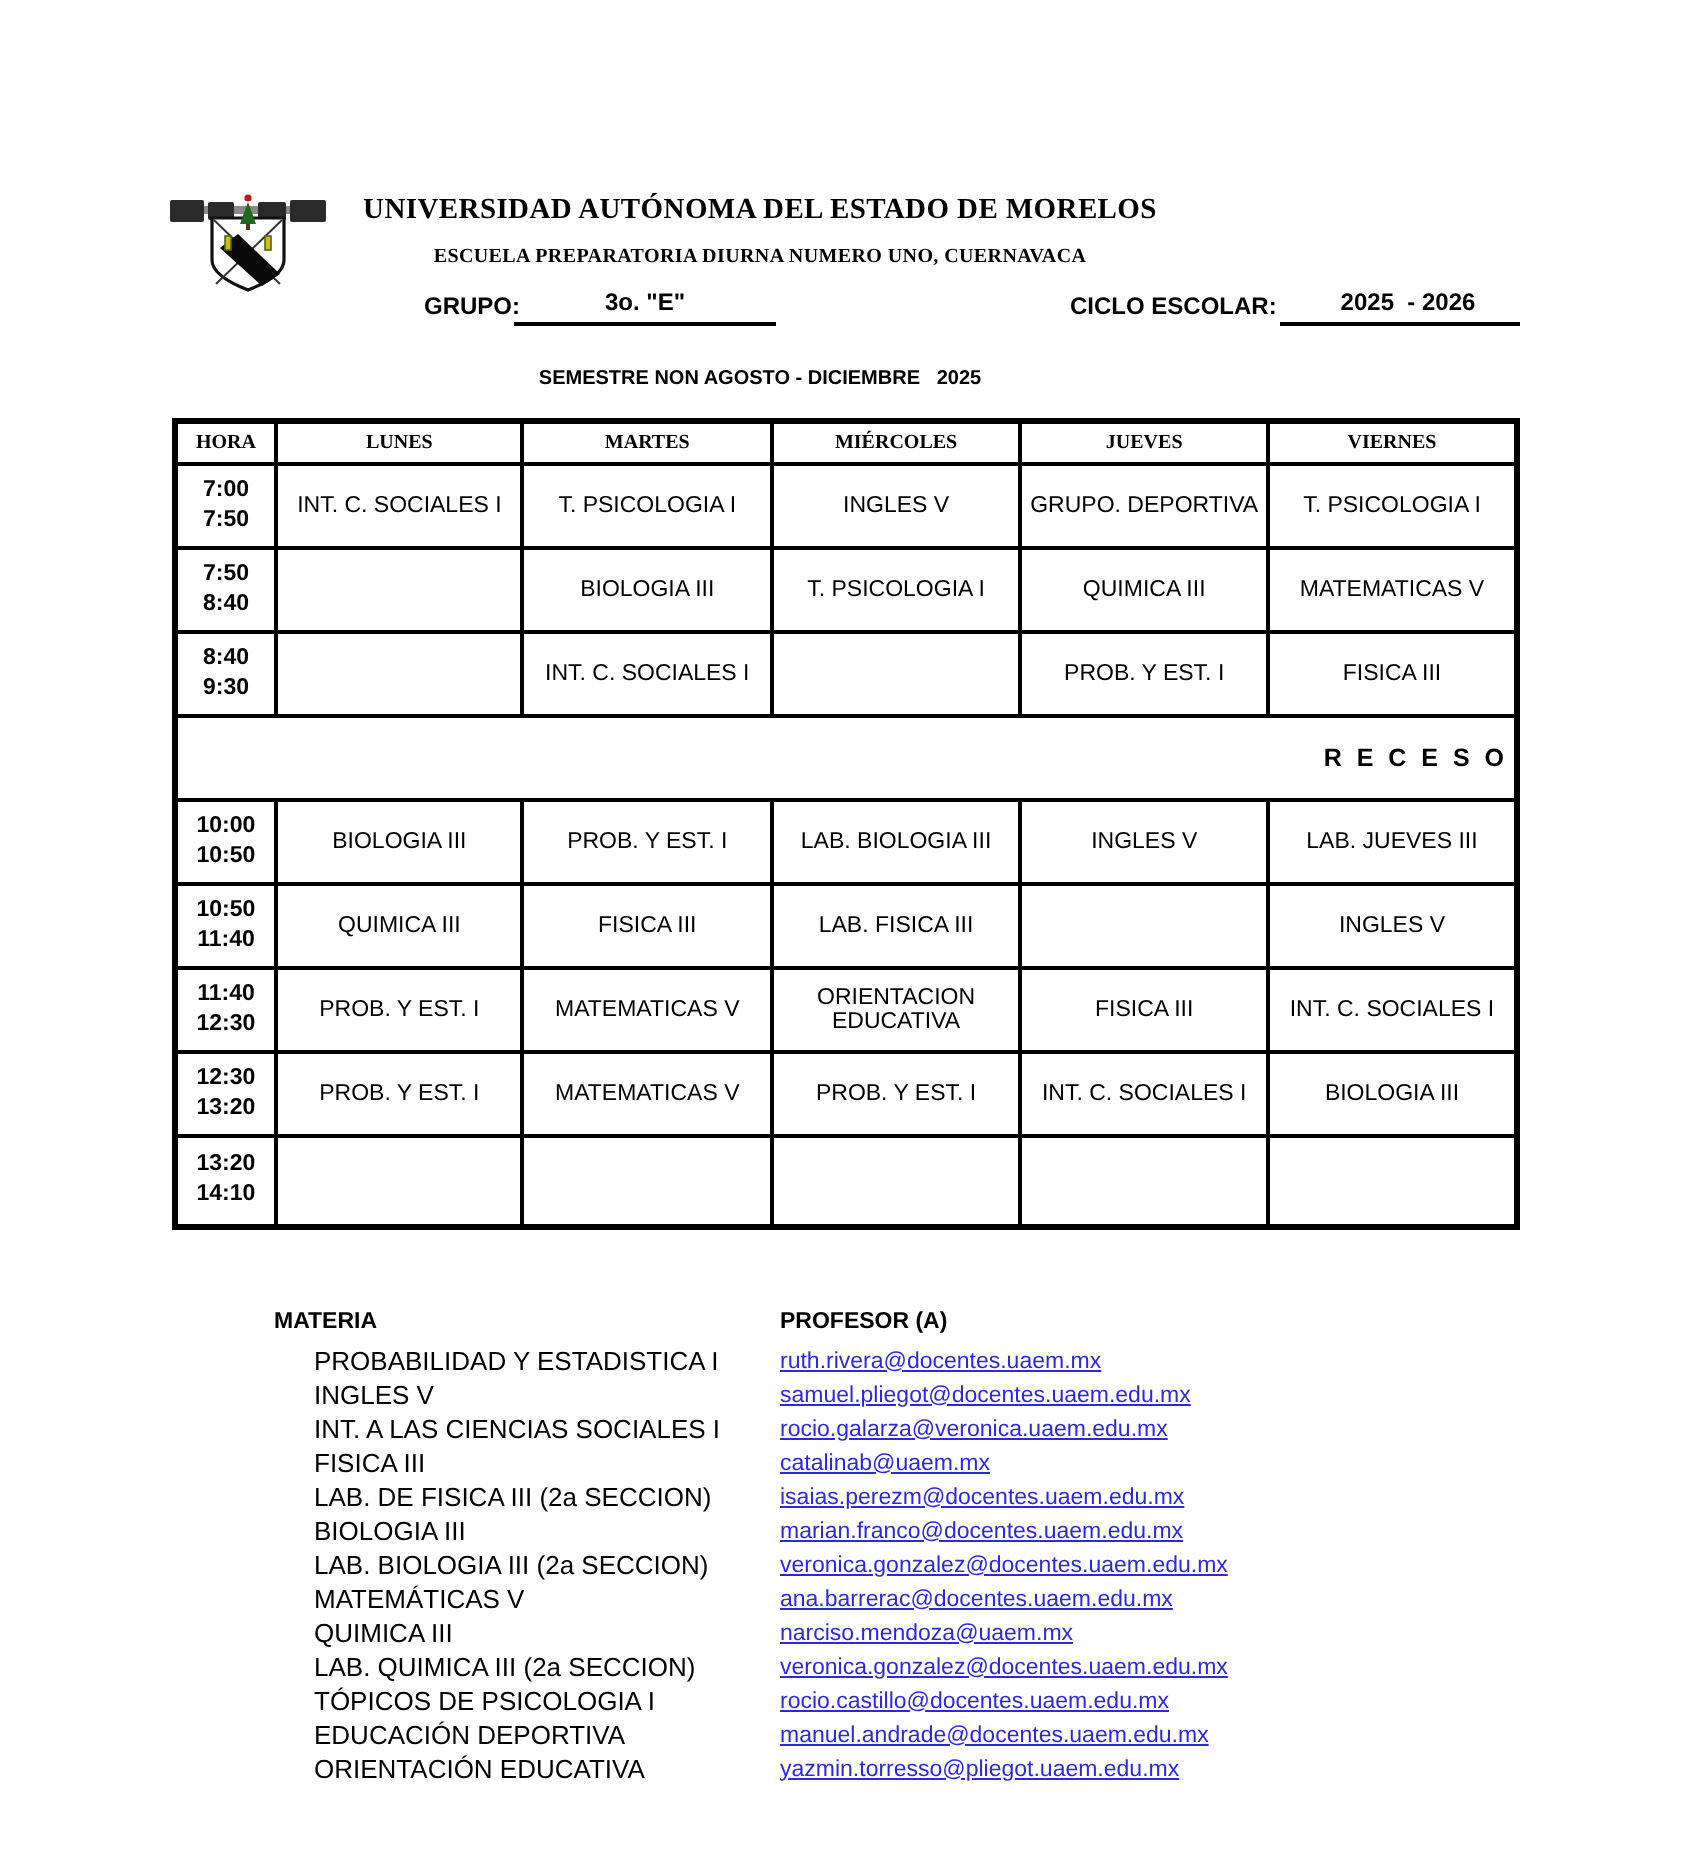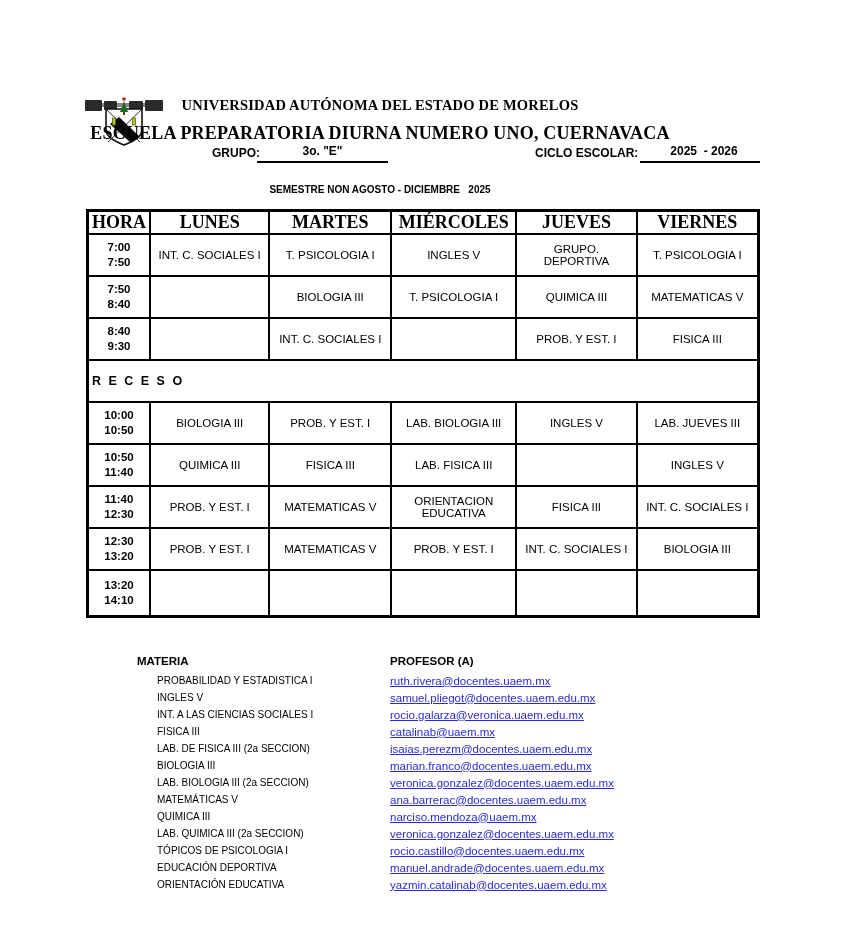--- a/index.html
+++ b/index.html
@@ -9,21 +9,21 @@
     font-family: "Liberation Sans", sans-serif; color: #000; overflow: hidden;
   }
   
   .logo { position: absolute; left: 84px; top: 92px; width: 80px; height: 56px; }
   .university {
     position: absolute; top: 97px; left: 0; width: 100%; text-align: center;
     font-family: "Liberation Serif", serif; font-weight: bold; font-size: 14.5px; letter-spacing: .2px;
   }
   .school {
     position: absolute; top: 123px; left: 0; width: 100%; text-align: center;
-    font-family: "Liberation Serif", serif; font-weight: bold; font-size: 18px; letter-spacing: .2px;
+    font-family: "Liberation Serif", serif; font-weight: bold; font-size: 10px; letter-spacing: .2px;
   }
   .hdr-label { position: absolute; top: 146px; font-weight: bold; font-size: 12px; }
   .group-label  { left: 212px; }
   .cycle-label  { left: 535px; }
   .hdr-value {
     position: absolute; top: 144px; font-weight: bold; font-size: 12px; text-align: center;
     border-bottom: 2px solid #000; padding-bottom: 3px;
   }
   .group-value { left: 257px; width: 131px; }
   .cycle-value { left: 640px; width: 128px; }
@@ -35,38 +35,38 @@
   .schedule-table {
     position: absolute; top: 209px; left: 86px;
     border-collapse: collapse; table-layout: fixed;
     border: 3px solid #000;
   }
   .schedule-table col.c-time { width: 51px; }
   .schedule-table col.c-day  { width: 126px; }
   .schedule-table th, .schedule-table td { border: 2px solid #000; padding: 0 3px; }
   .schedule-table thead th {
     height: 21px; font-family: "Liberation Serif", serif;
-    font-weight: bold; font-size: 18px; text-align: center;
+    font-weight: bold; font-size: 10px; text-align: center;
   }
   .schedule-table tbody tr { height: 42px; }
   .schedule-table tbody tr:last-child { height: 46px; }
   .time-cell { font-weight: bold; font-size: 11.5px; text-align: center; line-height: 1.3; }
   .subject-cell { font-size: 11.5px; text-align: center; vertical-align: middle; }
   tr.receso-row { height: 24px; }
   .receso-cell {
-    font-weight: bold; font-size: 12.5px; text-align: left;
+    font-weight: bold; font-size: 12.5px; text-align: right;
     letter-spacing: 2px; height: 24px;
   }
   
   .faculty-header { position: absolute; top: 655px; font-weight: bold; font-size: 11.5px; text-align: left; }
   .materia-header  { left: 137px; width: 250px; }
   .profesor-header { left: 390px; width: 250px; }
   .faculty-list { position: absolute; top: 672px; left: 137px; }
   .faculty-row { display: flex; align-items: center; height: 17px; }
-  .materia { flex: none; width: 253px; font-size: 10px; white-space: nowrap; padding-left: 20px; }
+  .materia { flex: none; width: 253px; font-size: 13px; white-space: nowrap; padding-left: 20px; }
   .email-link { font-size: 11.5px; text-decoration: underline; cursor: pointer; white-space: nowrap; }
 </style>
 </head>
 <body>
 
 <div class="page">
 
   <div class="logo">
     <svg viewBox="0 0 80 56" width="80" height="56">
 
@@ -264,17 +264,17 @@
       <div class="faculty-row">
         <span class="materia">TÓPICOS DE PSICOLOGIA I</span>
         <a class="email-link" style="color: rgb(43, 43, 213);">rocio.castillo@docentes.uaem.edu.mx</a>
       </div>
       <div class="faculty-row">
         <span class="materia">EDUCACIÓN DEPORTIVA</span>
         <a class="email-link" style="color: rgb(43, 43, 213);">manuel.andrade@docentes.uaem.edu.mx</a>
       </div>
       <div class="faculty-row">
         <span class="materia">ORIENTACIÓN EDUCATIVA</span>
-        <a class="email-link" style="color: rgb(43, 43, 213);">yazmin.catalinab@docentes.uaem.edu.mx</a>
+        <a class="email-link" style="color: rgb(43, 43, 213);">yazmin.torresso@pliegot.uaem.edu.mx</a>
       </div>
     </div>
 
 </div>
 
 </body></html>

